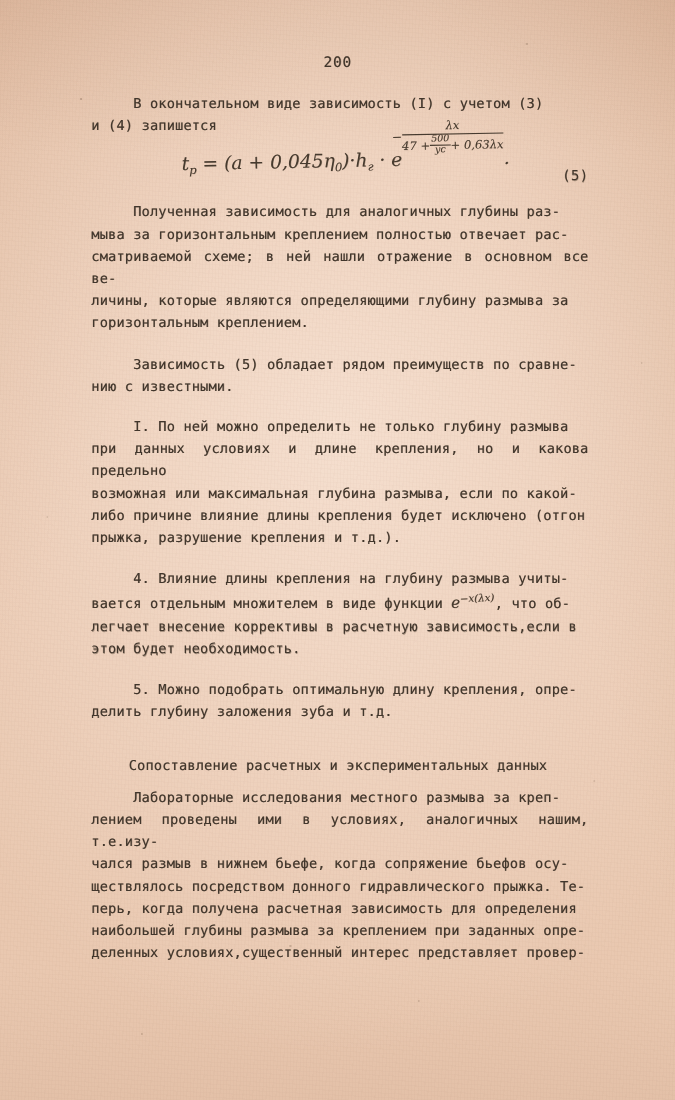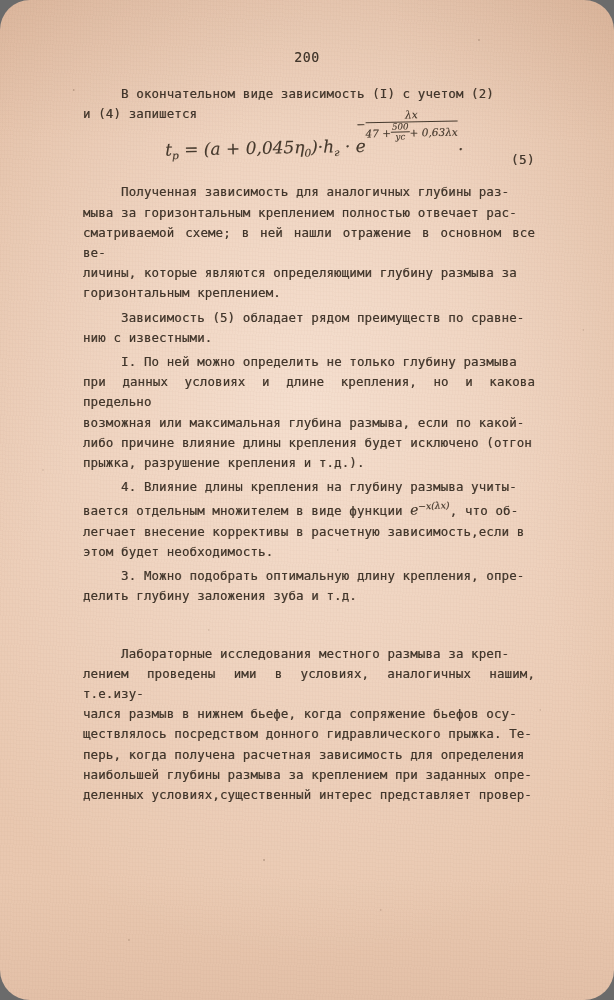--- a/index.html
+++ b/index.html
@@ -15,21 +15,20 @@
     overflow: hidden;
     background-color: #e9c8b0;
     background-image:
       radial-gradient(ellipse 120% 90% at 50% 40%, rgba(255,242,232,0.55) 0%, rgba(255,242,232,0.0) 62%),
       linear-gradient(118deg, rgba(197,150,120,0.20) 0%, rgba(197,150,120,0.0) 28%),
       linear-gradient(255deg, rgba(190,143,112,0.22) 0%, rgba(190,143,112,0.0) 26%),
       linear-gradient(180deg, rgba(176,128,98,0.16) 0%, rgba(176,128,98,0.0) 14%),
       linear-gradient(0deg, rgba(176,128,98,0.10) 0%, rgba(176,128,98,0.0) 12%);
     font-family: "DejaVu Sans Mono", "Liberation Mono", monospace;
     color: #3a3128;
-    border-radius: 30px;
     -webkit-font-smoothing: antialiased;
   }
   
   .grain {
     position: absolute;
     inset: 0;
     pointer-events: none;
     opacity: 0.40;
     background-image:
       repeating-linear-gradient(92deg, rgba(120,85,60,0.055) 0px, rgba(120,85,60,0.055) 1px, rgba(0,0,0,0) 1px, rgba(0,0,0,0) 3px),
@@ -84,21 +83,21 @@
     left: 83px;
     top: 84px;
     width: 452px;
   }
   p.par {
     margin: 0;
     text-align: justify;
     text-align-last: left;
     white-space: pre-wrap;
   }
-  p.par + p.par { margin-top: 4px; }
+  p.par + p.par { margin-top: 17px; }
   .gap-s { height: 9px; }
   .gap-l { height: 28px; }
   .heading {
     margin: 0;
     padding-left: 34px;
     font-weight: normal;
     font-size: 12.4px;
     letter-spacing: 0.15px;
     line-height: 20.2px;
     white-space: pre;
@@ -199,21 +198,21 @@
 <div class="page">
   <div class="grain"></div>
   <div class="specks"></div>
 
   <div class="content">
 
     <div class="folio tw">200</div>
 
     <div class="body">
 
-      <p class="par tw">     В окончательном виде зависимость (I) с учетом (2)
+      <p class="par tw">     В окончательном виде зависимость (I) с учетом (3)
 и (4) запишется</p>
 
       <div class="formula-row">
         <div class="formula">
           <span>t</span><span class="sub">p</span>
           <span>=</span>
           <span>(a + 0,045η</span><span class="sub">0</span><span>)·h</span><span class="sub">г</span>
           <span>·</span>
           <span>e</span><span class="frac-wrap"><span class="minus">−</span><span class="frac"><span class="num">λx</span><span class="den"><span>47 +</span><span class="minifrac"><span class="mnum">500</span><span class="mden">ус</span></span><span>+ 0,63λx</span></span></span></span><span>.</span>
         </div>
@@ -233,25 +232,26 @@
 при данных условиях и длине крепления, но и какова предельно
 возможная или максимальная глубина размыва, если по какой-
 либо причине влияние длины крепления будет исключено (отгон
 прыжка, разрушение крепления и т.д.).</p>
 
       <p class="par tw"><span>     4. Влияние длины крепления на глубину размыва учиты-
 вается отдельным множителем в виде функции </span><span class="inline-formula"><span>e</span><span class="exp">−x(λx)</span></span><span>, что об-
 легчает внесение коррективы в расчетную зависимость,если в
 этом будет необходимость.</span></p>
 
-      <p class="par tw">     3. Можно подобрать оптимальную длину крепления, опре-
+      <p class="par tw">     5. Можно подобрать оптимальную длину крепления, опре-
 делить глубину заложения зуба и т.д.</p>
 
       <div class="gap-l"></div>
 
+      <h2 class="heading tw">Сопоставление расчетных и экспериментальных данных</h2>
 
       <div class="gap-s"></div>
 
 
       <p class="par tw">     Лабораторные исследования местного размыва за креп-
 лением проведены ими в условиях, аналогичных нашим, т.е.изу-
 чался размыв в нижнем бьефе, когда сопряжение бьефов осу-
 ществлялось посредством донного гидравлического прыжка. Те-
 перь, когда получена расчетная зависимость для определения
 наибольшей глубины размыва за креплением при заданных опре-

